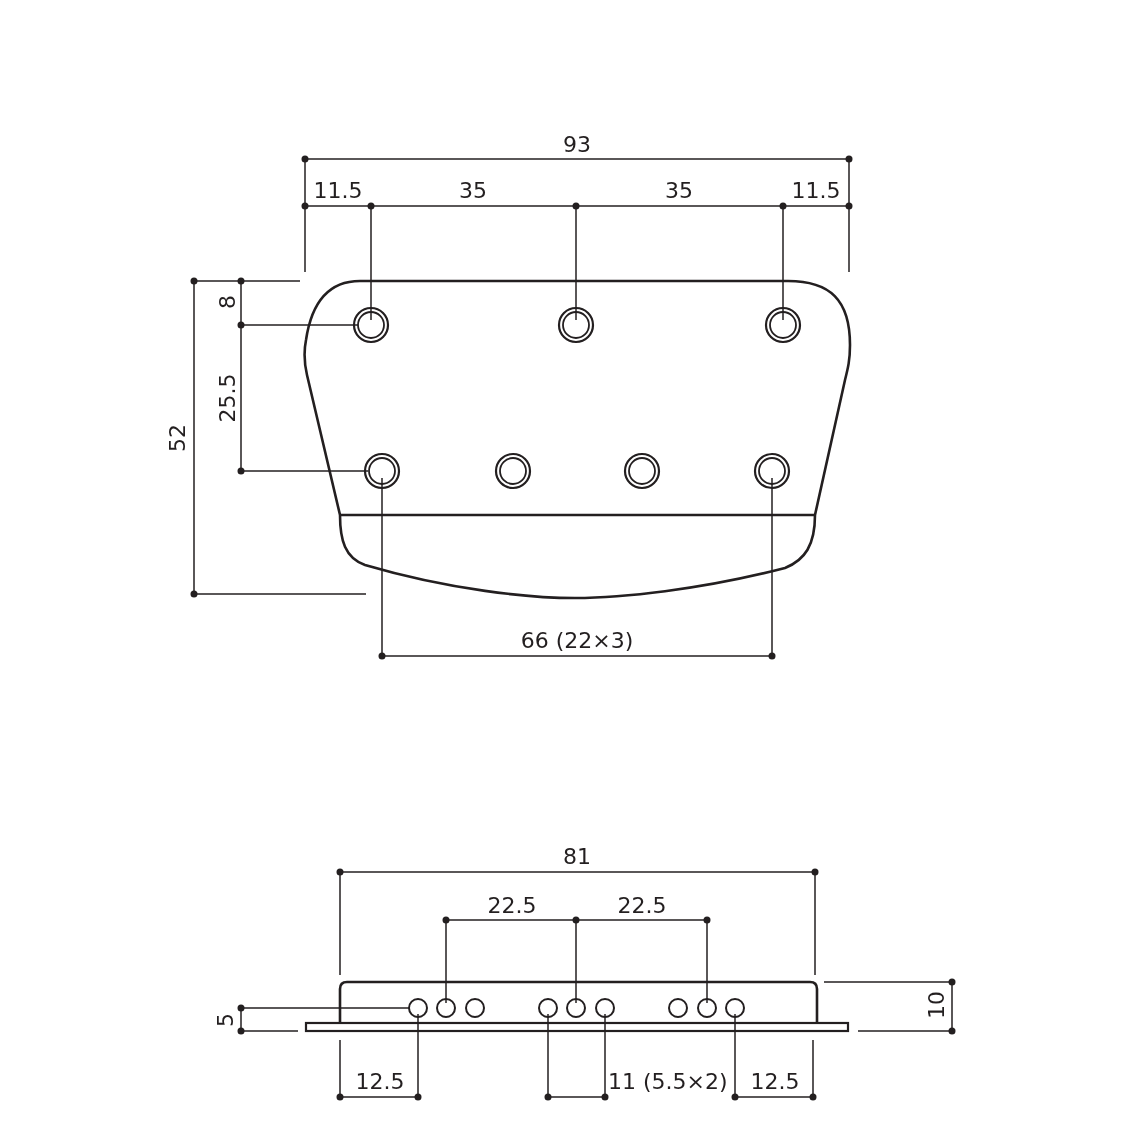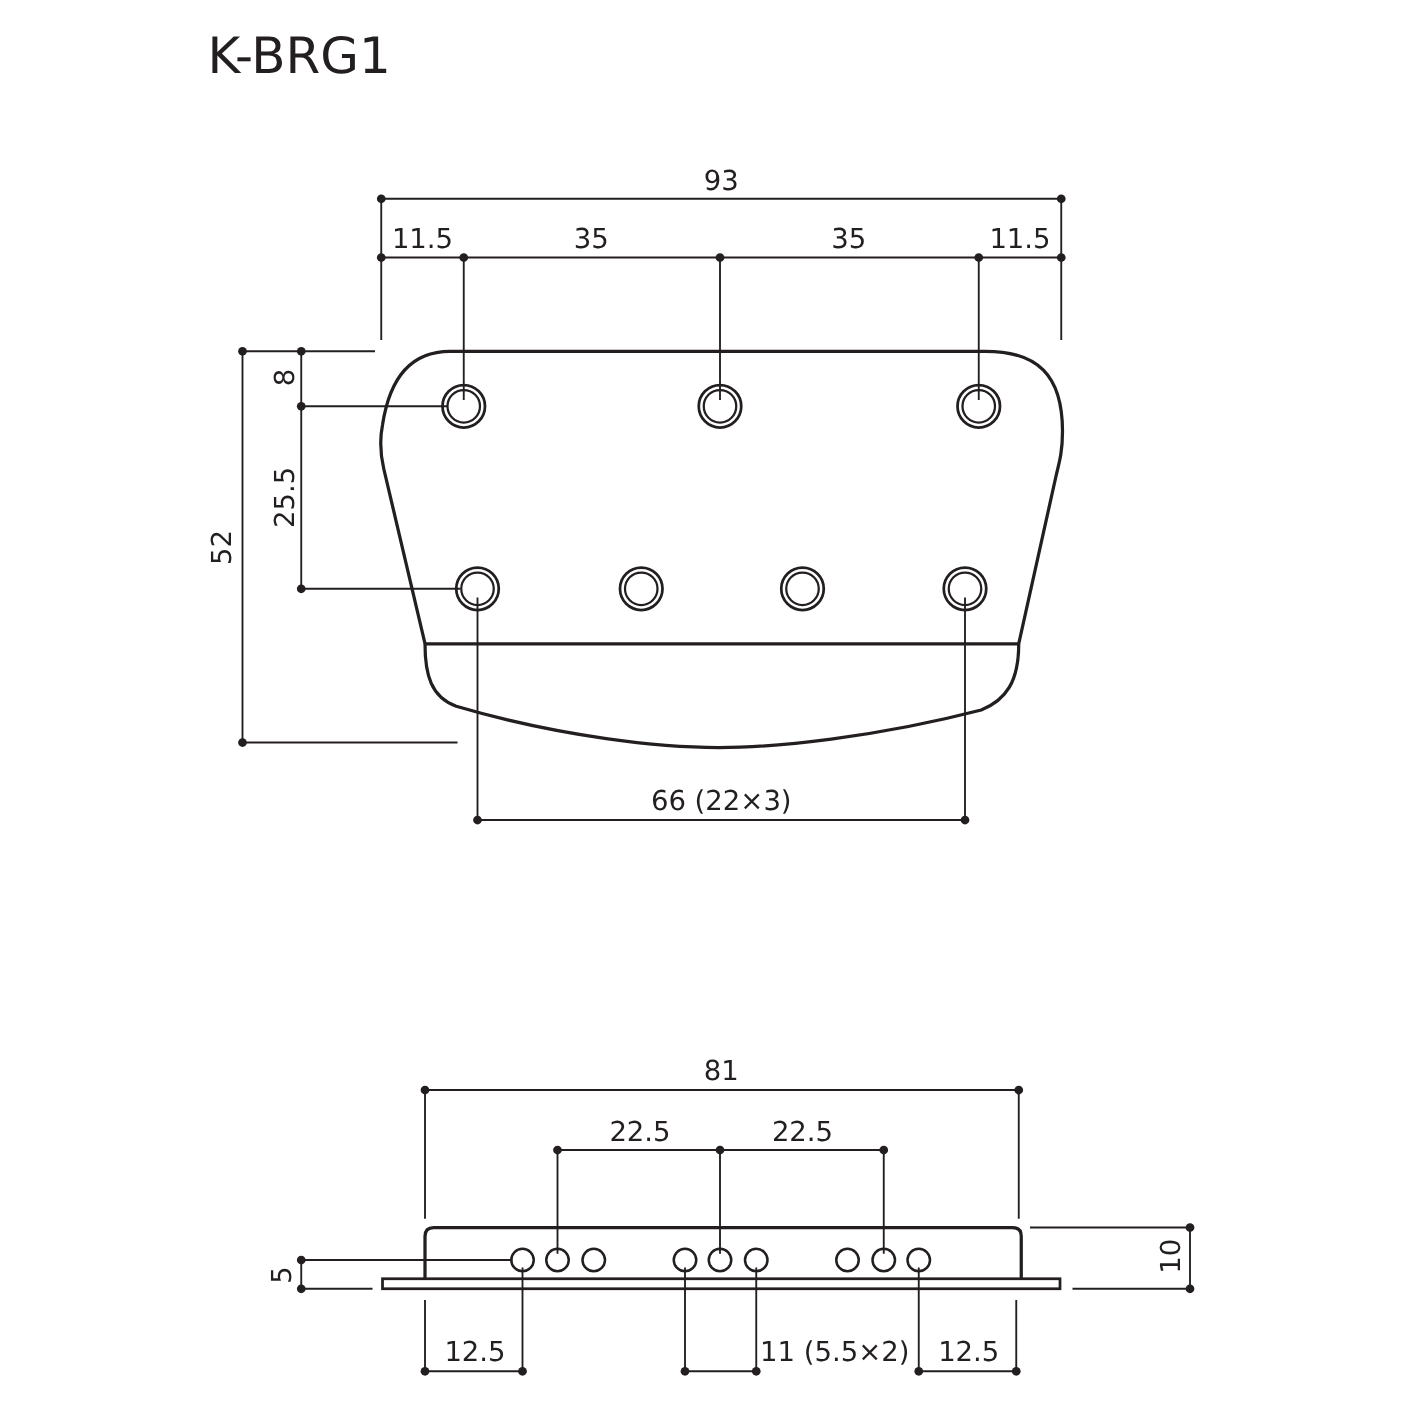--- a/index.html
+++ b/index.html
@@ -12,21 +12,20 @@
   .dim { stroke: #231f20; stroke-width: 1.5; fill: none; }
   .part { stroke: #231f20; stroke-width: 2.6; fill: #ffffff; }
   .hole-o { stroke: #231f20; stroke-width: 2.2; fill: #ffffff; }
   .hole-i { stroke: #231f20; stroke-width: 1.8; fill: none; }
   .dot { fill: #231f20; }
 </style>
 </head>
 <body>
 
 <div class="title-wrap">
-  <span class="title">K-BRG1</span>
 </div>
 
 <svg width="1124" height="1124" viewBox="0 0 1124 1124">
 
   <g>
 
     <path class="part" d="M 360 281 L 788 281 C 830 281 850 300 850 345 C 850 360 848 368 845 380
          L 815 515 C 815 545 805 560 785 568
          C 700 590 620 598 575 598
          C 530 598 450 590 365 565

